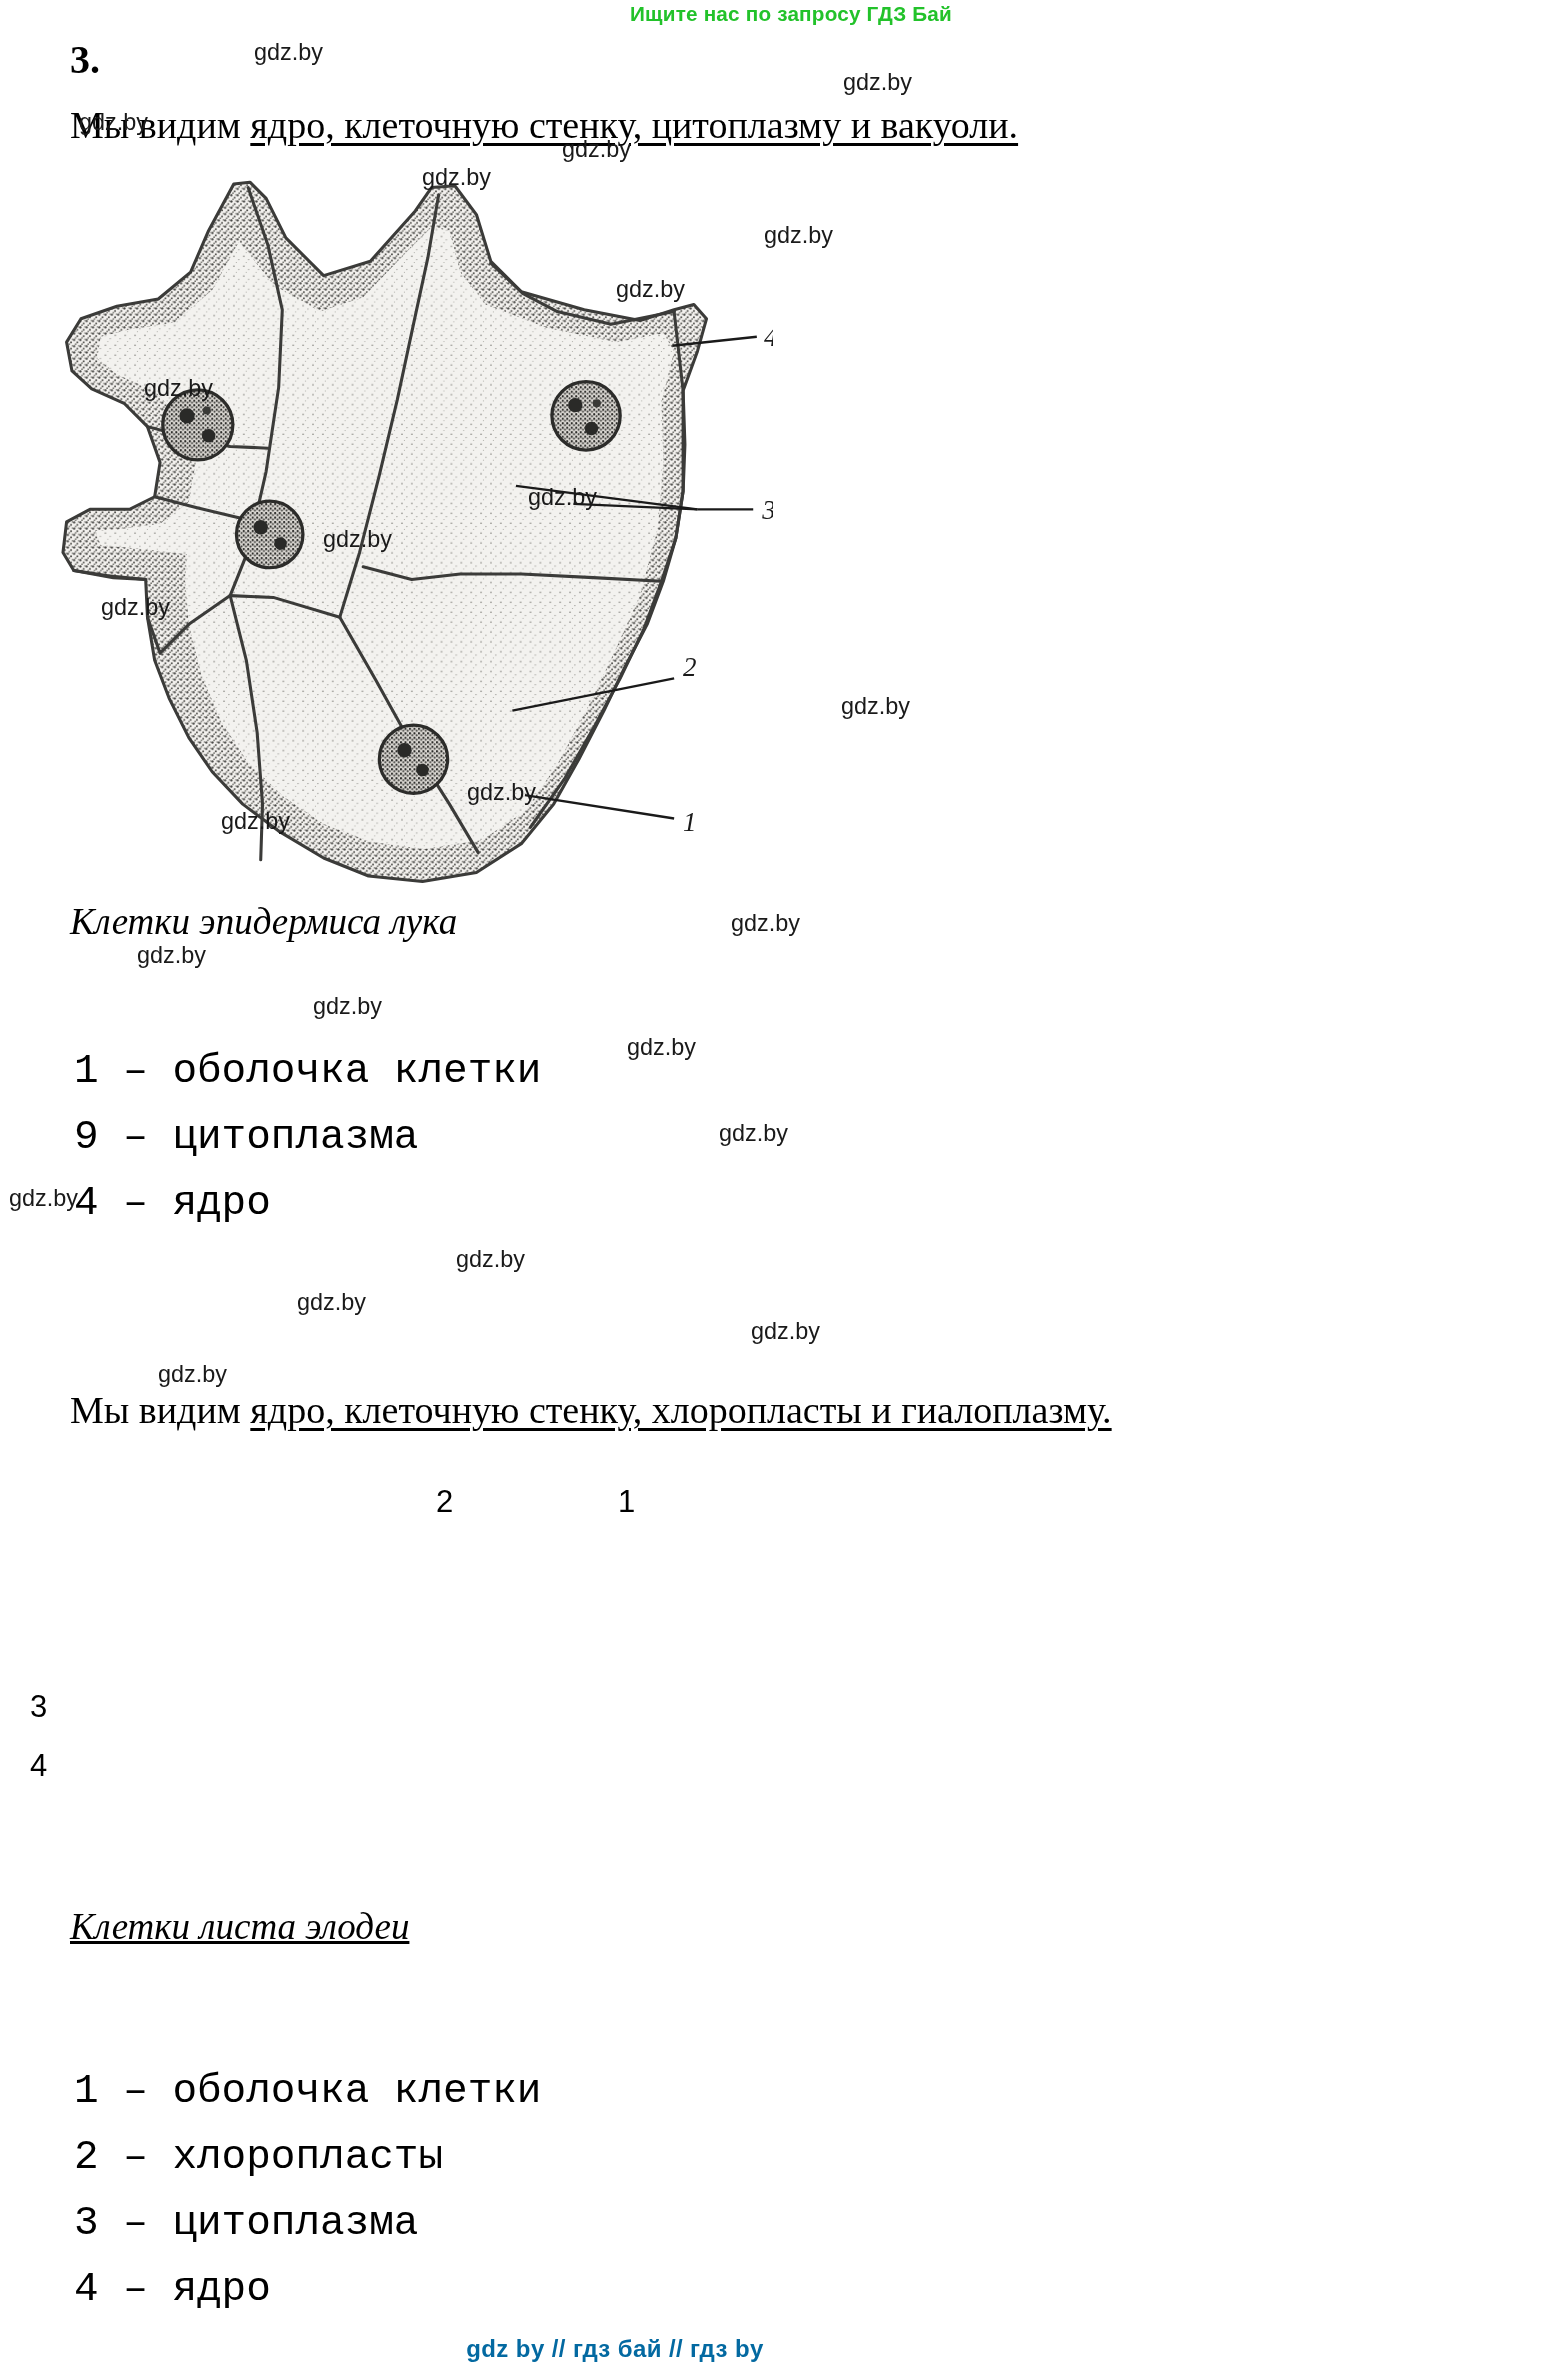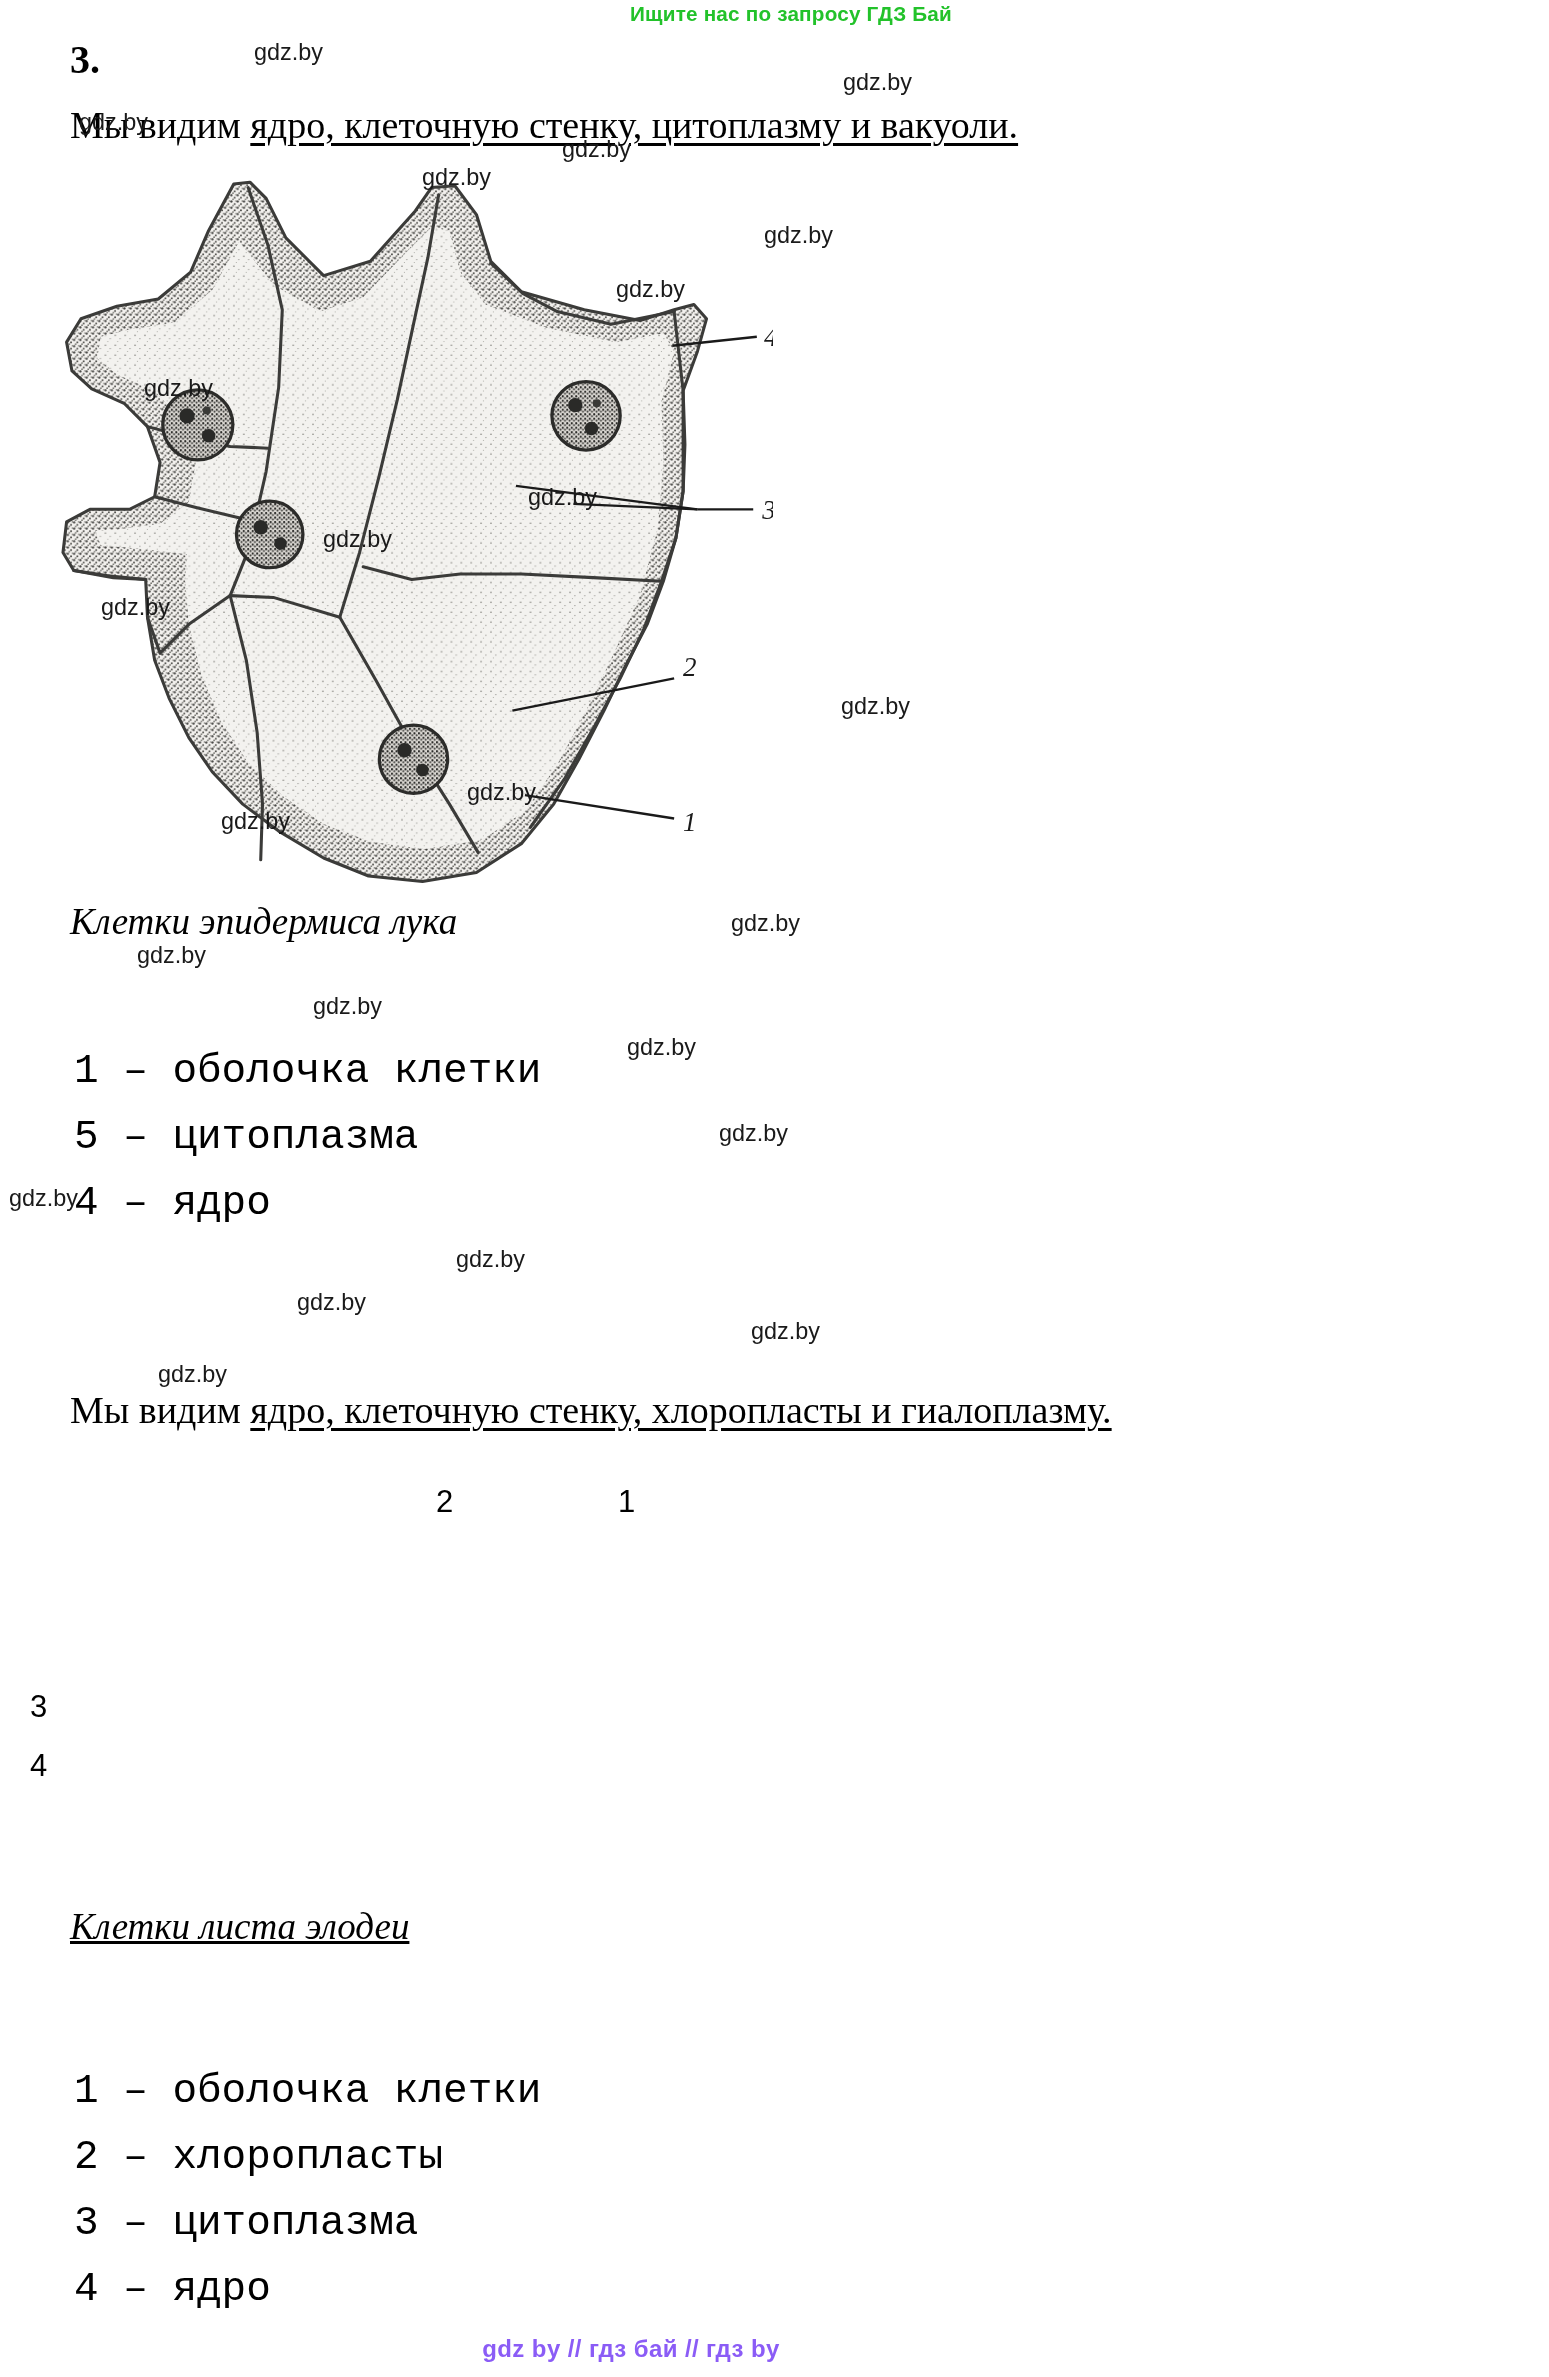--- a/index.html
+++ b/index.html
@@ -28,27 +28,27 @@
     font-weight: bold;
     color: #22c22a;
     letter-spacing: 0.2px;
     margin-left: 16px;
   }
 
   
   .promo-footer {
     position: absolute;
     bottom: 14.4px;
-    left: 16px;
+    left: 0;
     width: 1230px;
     text-align: center;
     font-family: "Liberation Sans", sans-serif;
     font-size: 24px;
     font-weight: bold;
-    color: #8b5cf6;
+    color: #0369a1;
     letter-spacing: 0.4px;
   }
 
   
   .task-number {
     position: absolute;
     left: 70px;
     top: 40px;
     font-family: "Liberation Serif", serif;
     font-size: 40px;
@@ -270,21 +270,21 @@
       <text x="700" y="558">2</text>
       <text x="700" y="730">1</text>
     </g>
   </svg>
 </div>
 
 <div class="figure-caption" id="caption-onion">Клетки эпидермиса лука</div>
 
 <div class="legend" id="legend-onion">
   <div>1 – оболочка клетки</div>
-  <div>5 – цитоплазма</div>
+  <div>9 – цитоплазма</div>
   <div>4 – ядро</div>
 </div>
 
 <div class="answer-line" id="answer-2">
   <span class="lead">Мы видим </span><span class="underlined">ядро, клеточную стенку, хлоропласты и гиалоплазму.</span>
 </div>
 
 <div id="figure-elodea">
   <div class="callout-number" style="left:436px; top:33px;">2</div>
   <div class="callout-number" style="left:618px; top:33px;">1</div>

